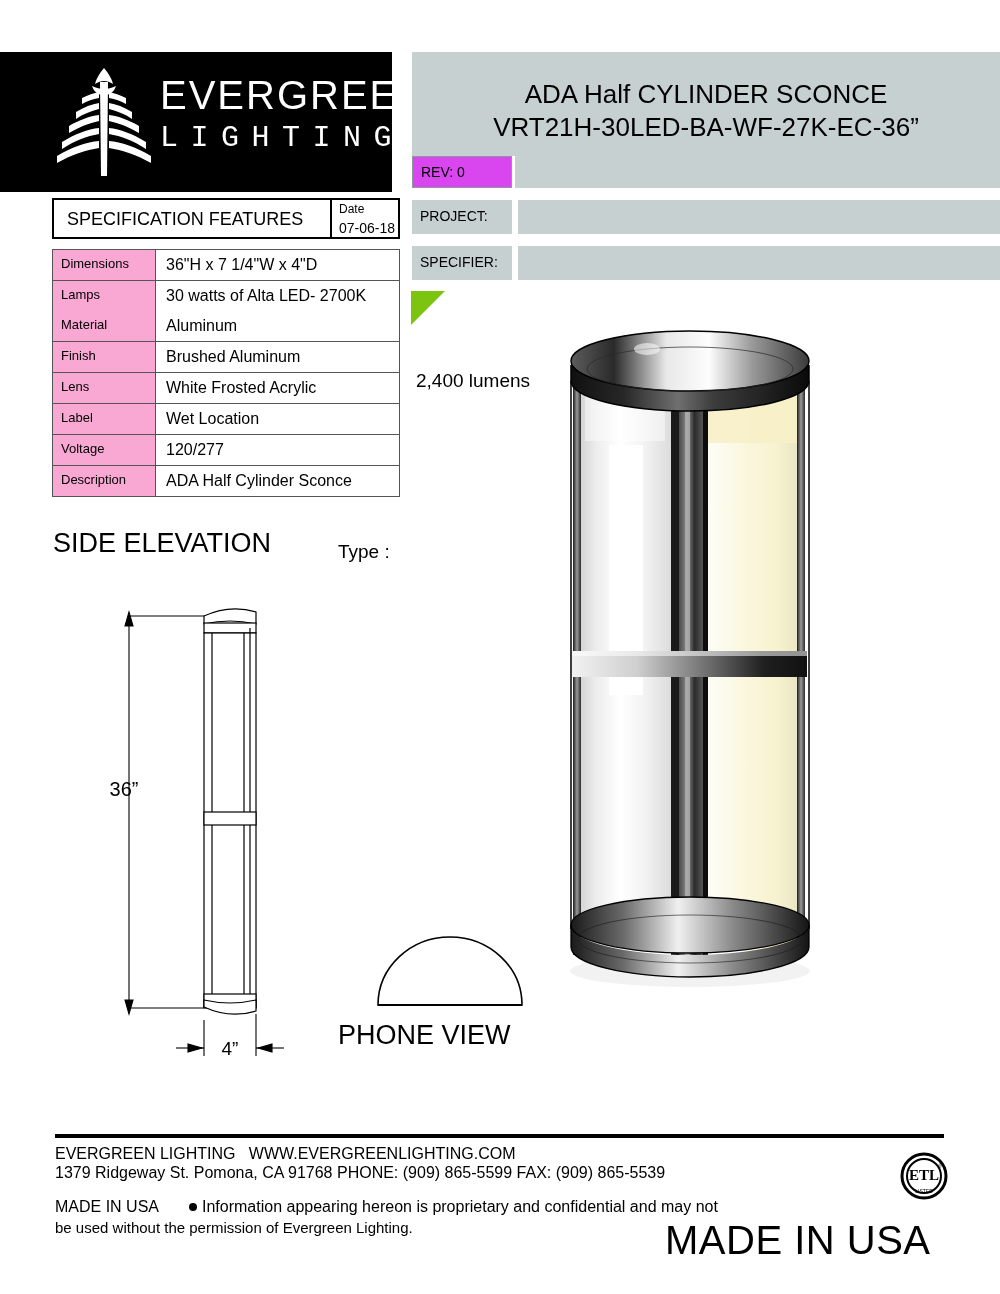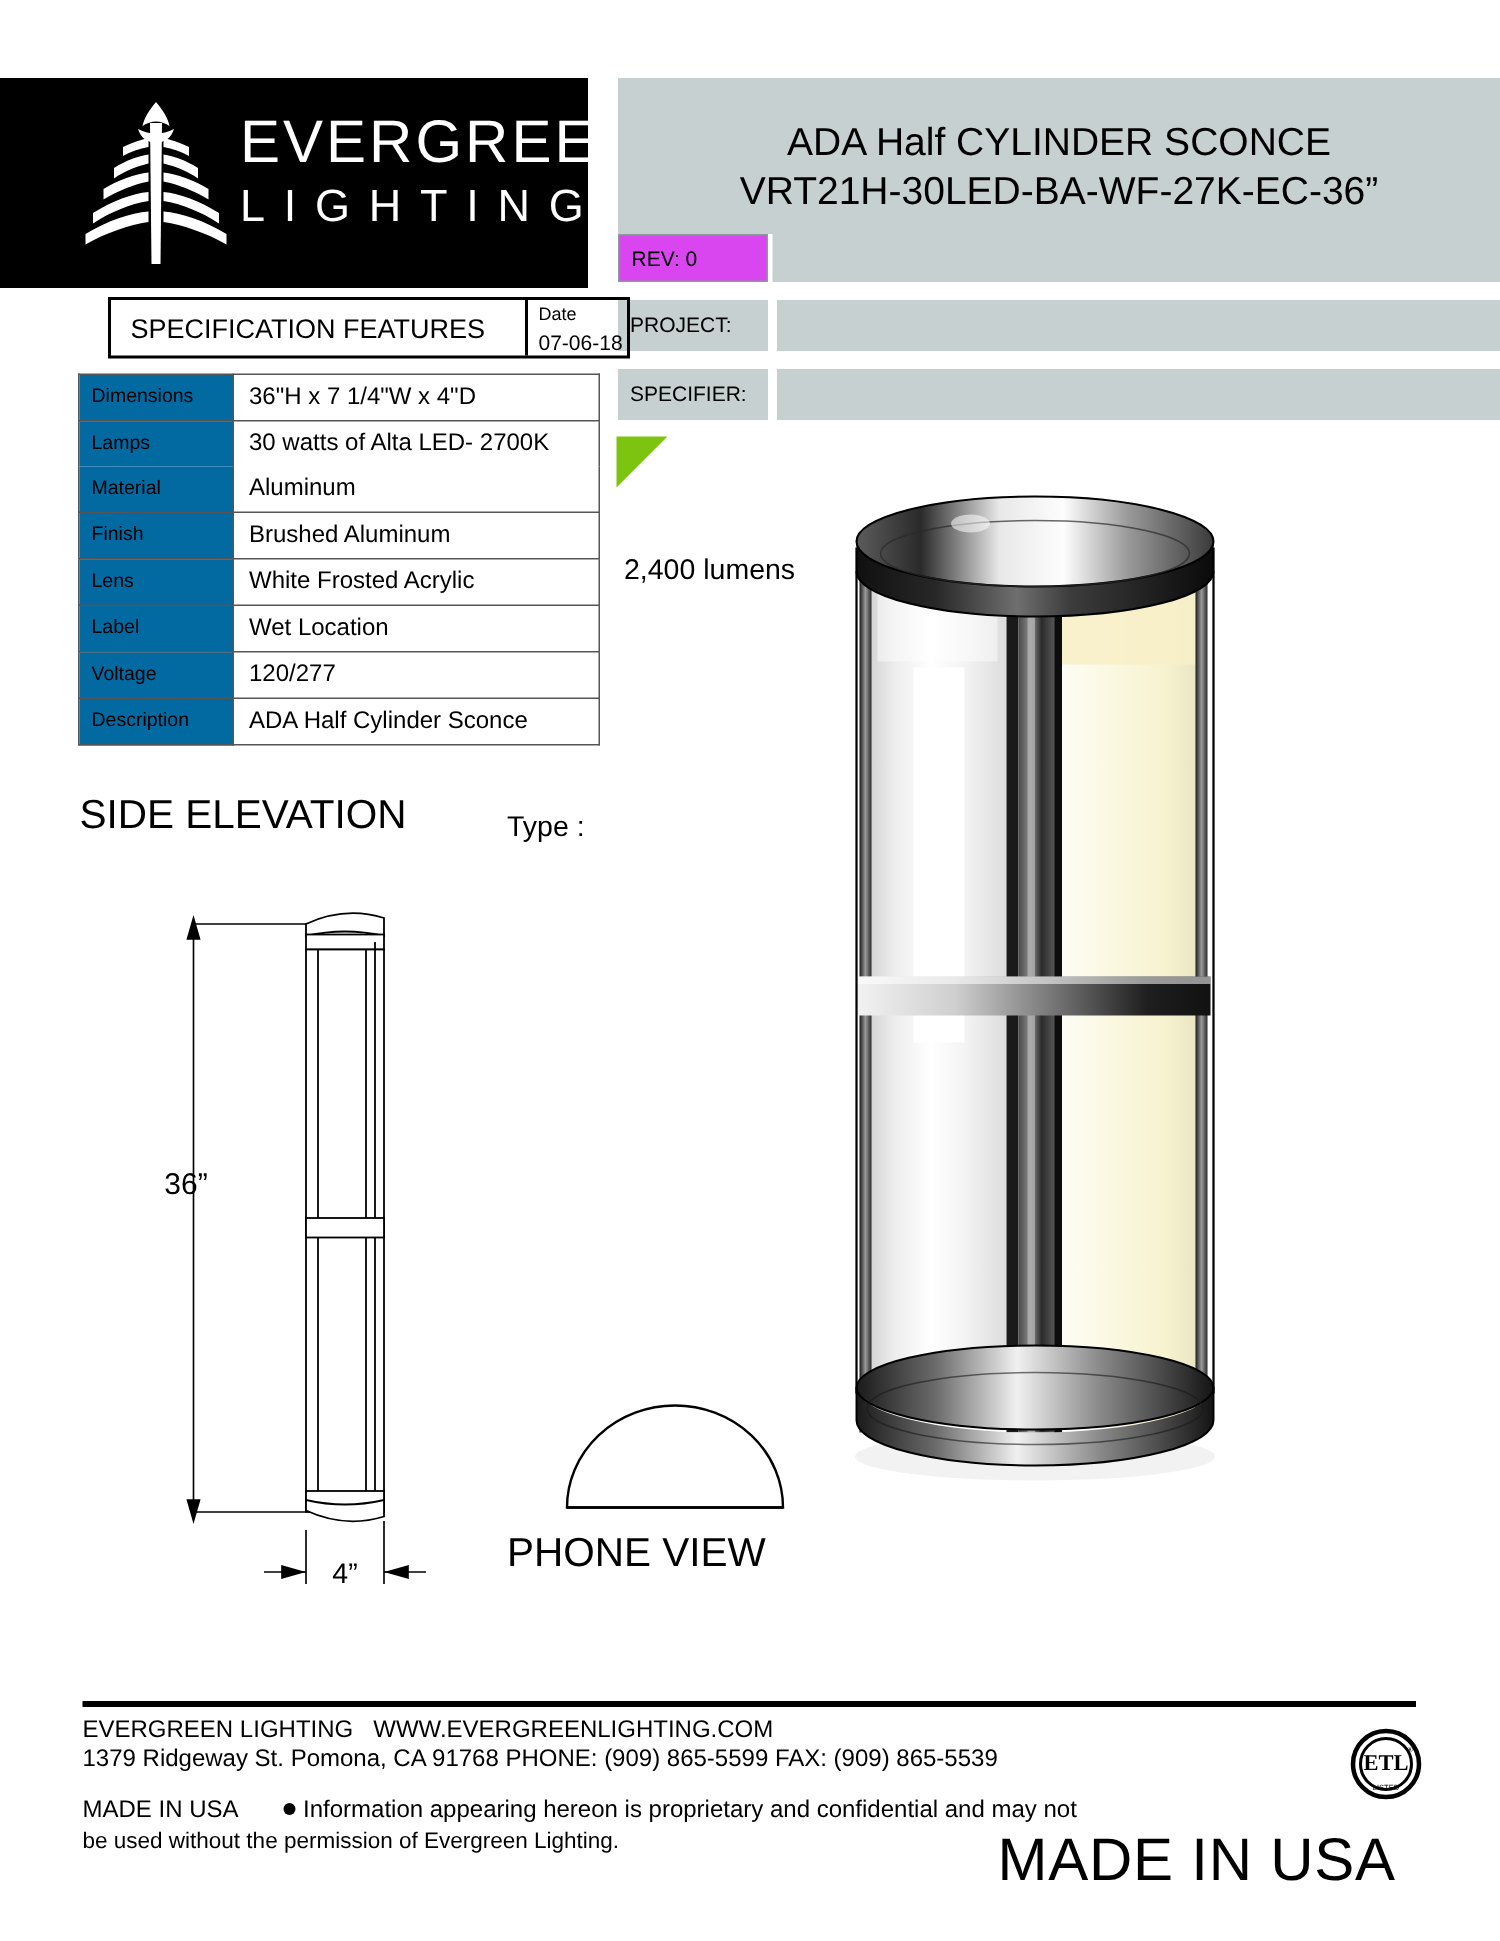--- a/index.html
+++ b/index.html
@@ -50,20 +50,21 @@
     line-height: 46px;
     font-weight: 400;
     white-space: nowrap;
   }
   .logo-line2 {
     font-size: 30px;
     letter-spacing: 12.5px;
     line-height: 40px;
     font-weight: 400;
     white-space: nowrap;
+    font-family: Liberation Mono, monospace;
   }
 
   .hdr-title-bar {
     position: absolute;
     left: 412px;
     top: 52px;
     width: 588px;
     height: 104px;
     background: #c6d0d0;
   }
@@ -148,21 +149,20 @@
 
   
   .spec-hdr {
     position: absolute;
     left: 52px;
     top: 198px;
     width: 348px;
     height: 41px;
     border: 2px solid #000000;
     box-sizing: border-box;
-    margin-left: 20px;
   }
   .spec-hdr-title {
     position: absolute;
     left: 13px;
     top: 9px;
     font-size: 18px;
     white-space: nowrap;
   }
   .spec-hdr-datecell {
     position: absolute;
@@ -197,21 +197,21 @@
     border-collapse: collapse;
     box-sizing: border-box;
   }
   .spec-table td {
     border: 1px solid #555555;
     padding: 0;
     vertical-align: middle;
   }
   .spec-table td.k {
     width: 94px;
-    background: #0369a1;
+    background: #f9a8d4;
     font-size: 13px;
     padding: 0 0 4px 8px;
     height: 22px;
   }
   .spec-table td.v {
     background: #ffffff;
     font-size: 16px;
     padding: 4px 0 4px 10px;
     height: 22px;
   }

